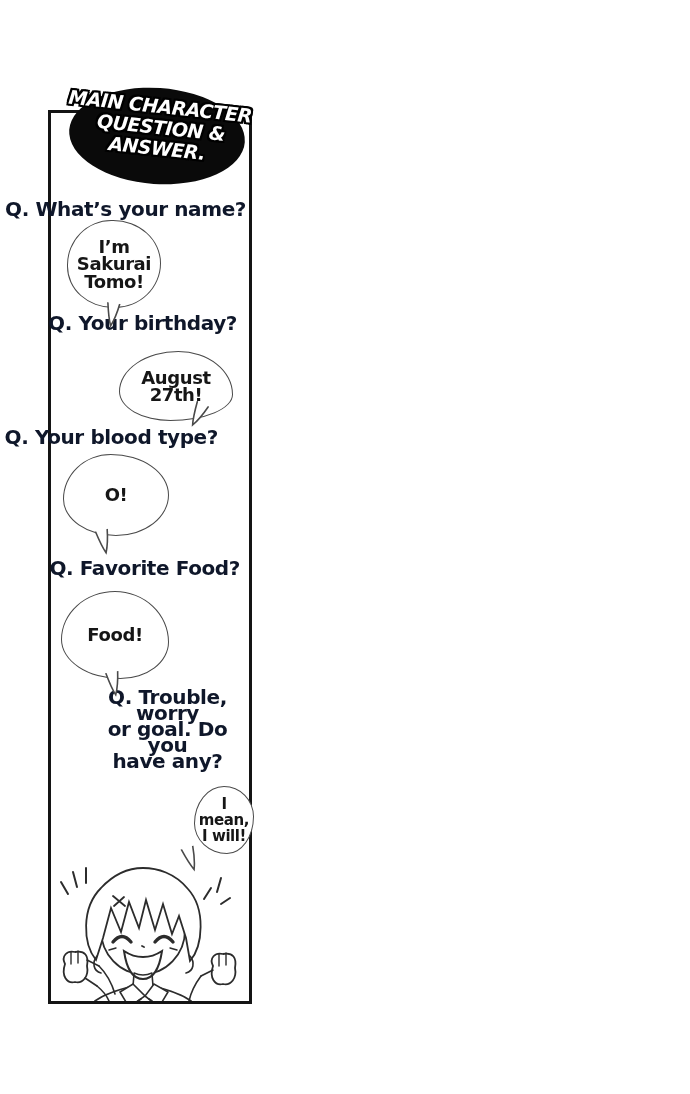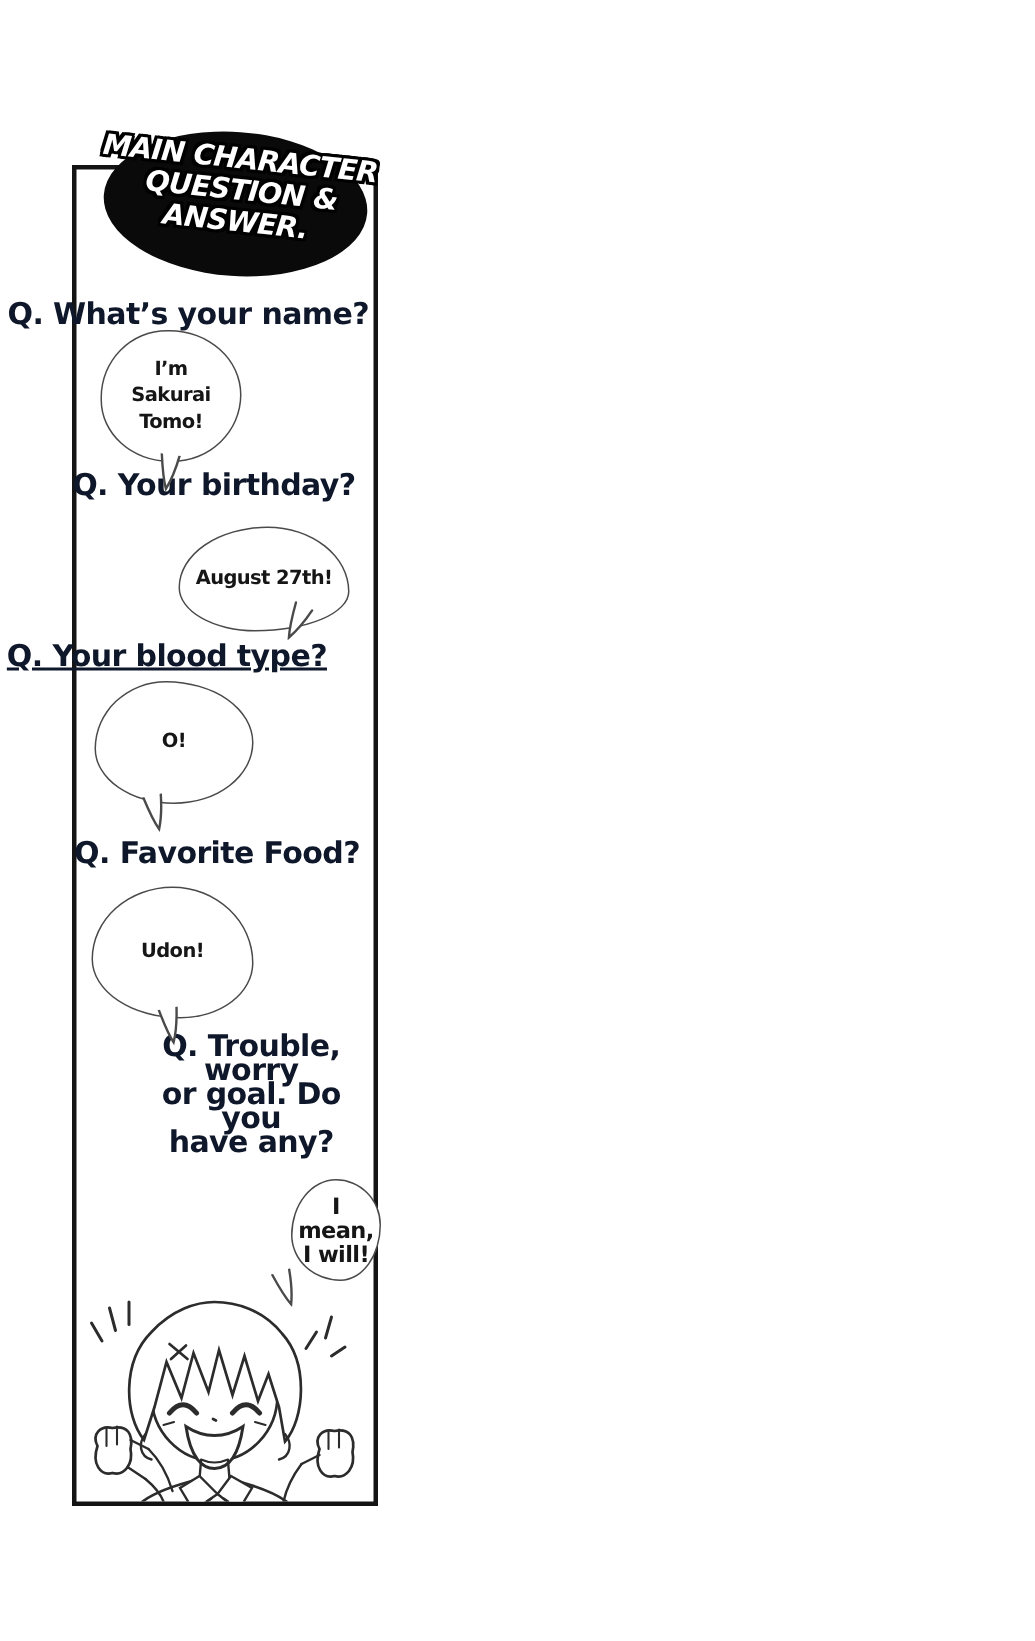--- a/index.html
+++ b/index.html
@@ -43,31 +43,31 @@
 
   
   .q {
     position:absolute; z-index:3;
     font-weight:bold; font-size:20px; line-height:16px;
     letter-spacing:-0.4px; color:#0f172a;
     white-space:pre-line;
   }
   .q1 { right:444px; top:201px; }
   .q2 { right:453px; top:315px; }
-  .q3 { right:472px; top:429px;text-decoration:underline; }
+  .q3 { right:472px; top:429px; }
   .q4 { right:450px; top:560px; }
   .q5 { left:95px; top:689px; width:145px; text-align:center; }
 
   
   .bubble {
     position:absolute; z-index:1;
     background:#ffffff; border:1.6px solid #4a4a4a;
     display:flex; align-items:center; justify-content:center;
     text-align:center; white-space:pre-line;
-    font-weight:bold; font-size:13px; line-height:17.5px;
+    font-weight:bold; font-size:18px; line-height:17.5px;
     letter-spacing:-0.4px; color:#161616;
   }
   .b1 { left:67px;  top:220px; width:94px;  height:88px;
         border-radius:48% 52% 50% 50% / 52% 50% 52% 48%; }
   .b2 { left:119px; top:351px; width:114px; height:70px;
         border-radius:52% 48% 55% 45% / 58% 62% 38% 42%; }
   .b3 { left:63px;  top:454px; width:106px; height:82px;
         border-radius:45% 55% 50% 50% / 55% 50% 50% 45%; }
   .b4 { left:61px;  top:591px; width:108px; height:88px;
         border-radius:50% 50% 45% 55% / 55% 58% 42% 45%; }
@@ -114,21 +114,21 @@
   <div class="q q4">Q. Favorite Food?</div>
   <div class="q q5">Q. Trouble, worry
 or goal. Do you
 have any?</div>
 
   <div class="bubble b1">I’m
 Sakurai
 Tomo!</div>
   <div class="bubble b2">August 27th!</div>
   <div class="bubble b3">O!</div>
-  <div class="bubble b4">Udon!</div>
+  <div class="bubble b4">Food!</div>
   <div class="bubble b6">I mean,
 I will!</div>
 
   <div class="tail t1">
     <svg viewBox="0 0 16 26">
         <path d="M2,0 Q5,16 8,23 Q12,14 14,0" fill="#ffffff" stroke="#4a4a4a" stroke-width="1.6" stroke-linecap="round"></path>
       </svg>
   </div>
   <div class="tail t2">
     <svg viewBox="0 0 16 26">

